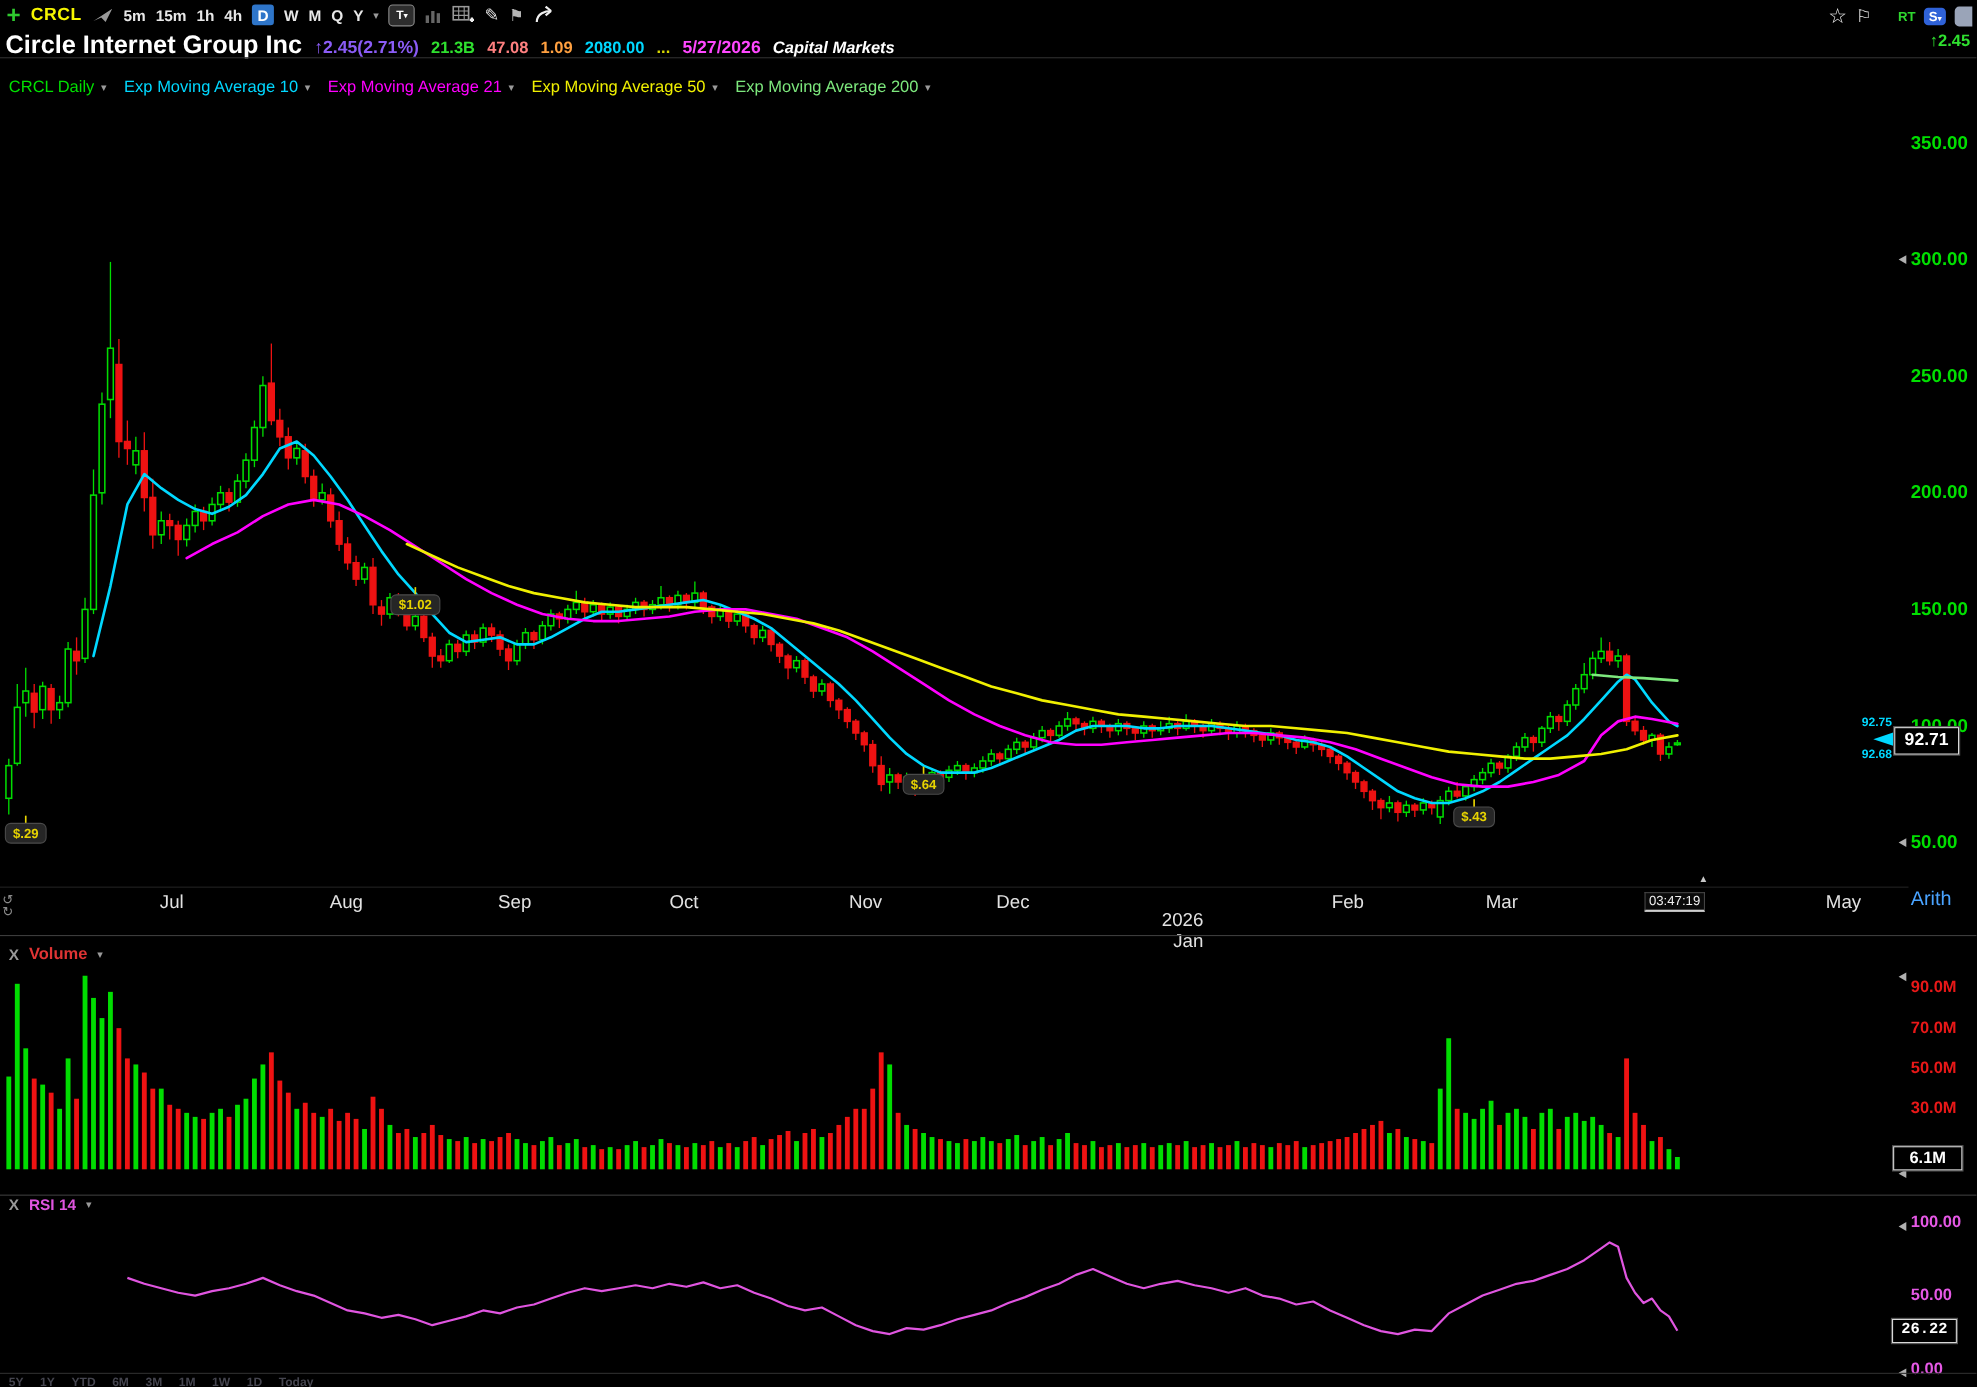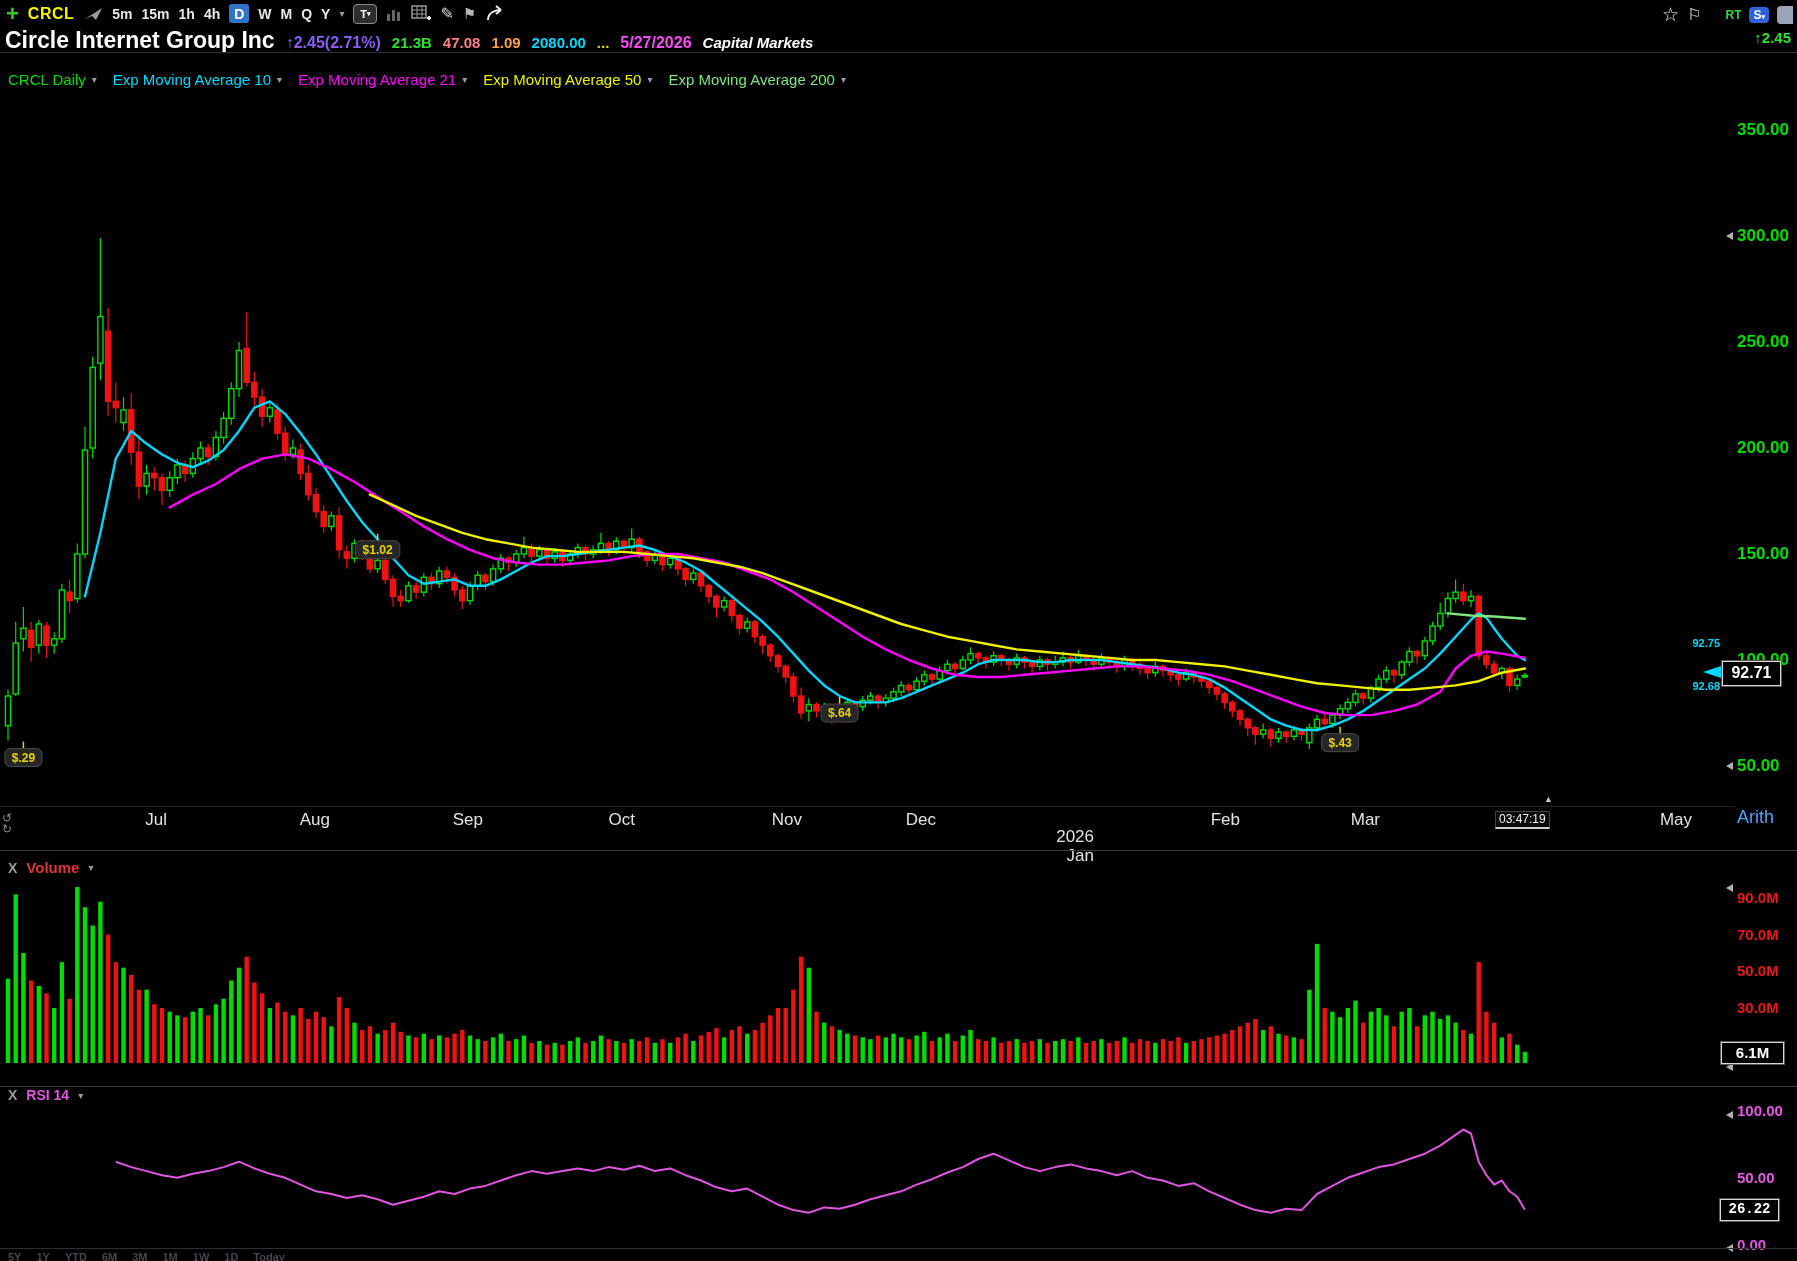--- a/index.html
+++ b/index.html
@@ -813,21 +813,21 @@
 <div class="abs hline" style="left:0;top:806px;width:1735px;background:#222;"></div>
 <div class="abs hline" style="left:0;top:850px;width:1797px;background:#3c3c3c;"></div>
 <div class="abs hline" style="left:0;top:1086px;width:1797px;background:#3c3c3c;"></div>
 <div class="abs hline" style="left:0;top:1248px;width:1797px;background:#2e2e2e;"></div>
 
 <div id="curl" class="abs">↺<br>↻</div>
 <div id="timer" class="abs">03:47:19</div>
 <div id="arith" class="abs">Arith</div>
 <div id="uptri" class="abs">▲</div>
 
-<div class="bidask abs" style="left:1690px;top:637px;">92.75</div>
+<div class="bidask abs" style="left:1690px;top:651px;">92.75</div>
 <div id="ptri" class="abs"></div>
 <div id="pricebox" class="valbox abs">92.71</div>
 <div class="bidask abs" style="left:1690px;top:680px;">92.68</div>
 
 <div id="volhdr" class="panelhdr abs">
   <span class="xbtn">X</span>
   <span id="vol-title">Volume</span>
   <span class="caret">▾</span>
 </div>
 <div id="volbox" class="valbox abs">6.1M</div>

